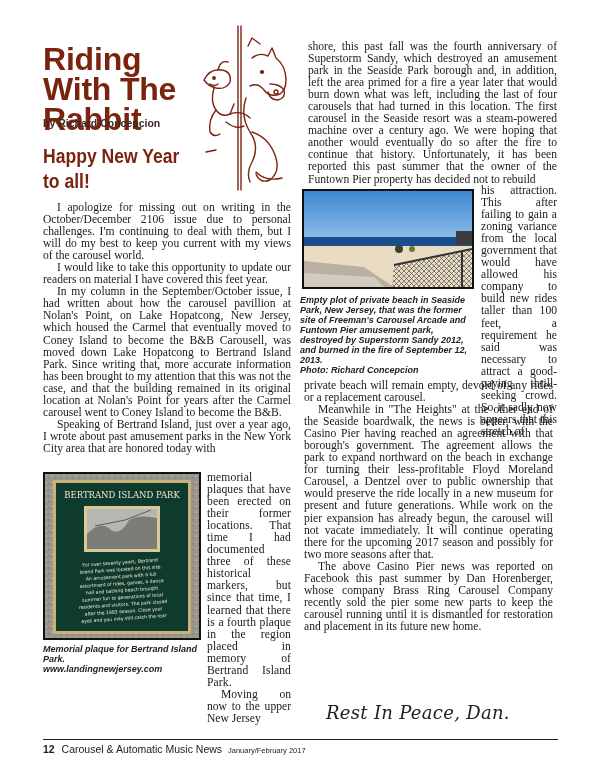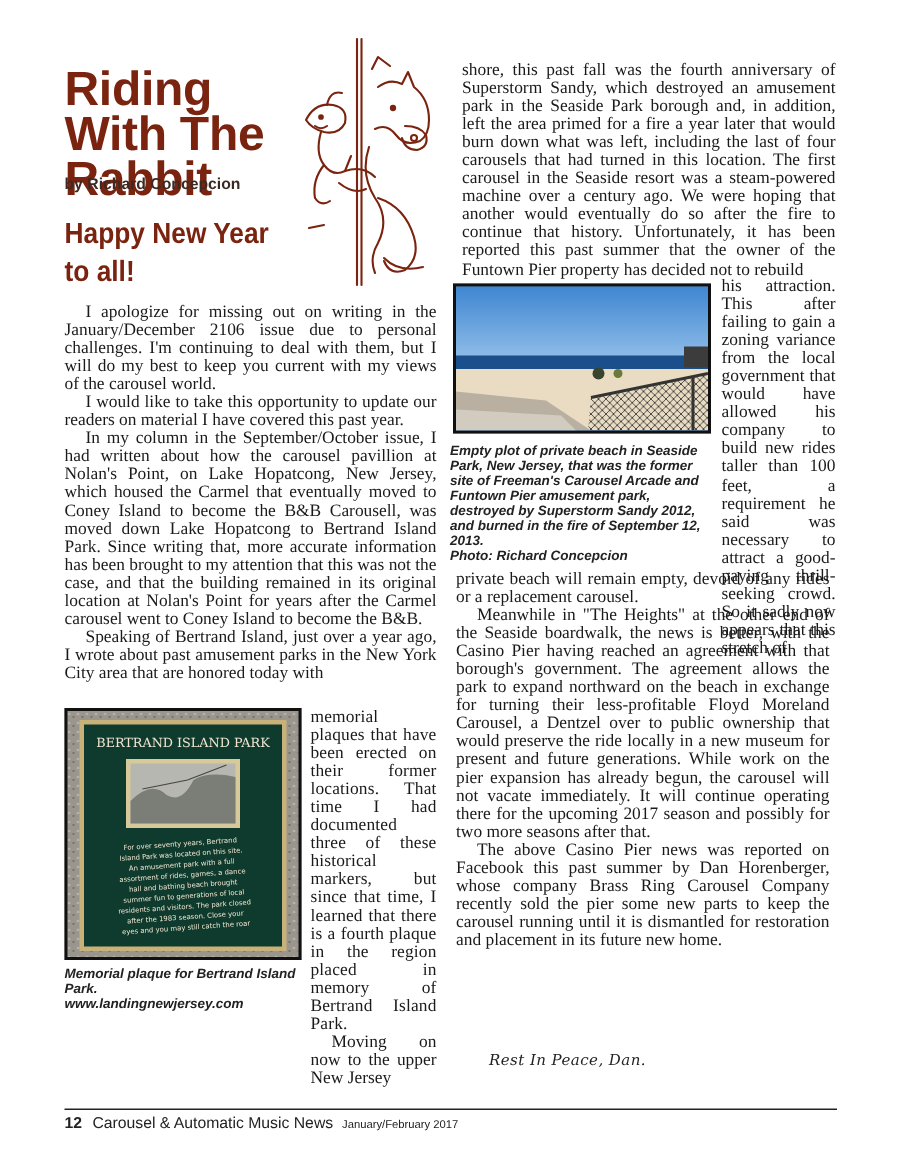--- a/index.html
+++ b/index.html
@@ -23,21 +23,21 @@
   #col-right-bottom { left: 304px; top: 380px; width: 249px; }
 
   .photo { position: absolute; border: 2px solid #111; overflow: hidden; }
   #plaque-photo { left: 43px; top: 472px; width: 158px; height: 168px; background: #8e8a82; }
   #beach-photo { left: 302px; top: 189px; width: 172px; height: 100px; background: #5a93d0; }
 
   .caption { position: absolute; font-family: "Liberation Sans", sans-serif; font-style: italic; font-weight: bold; font-size: 9px; line-height: 10px; color: #222; }
   #plaque-caption { left: 43px; top: 644px; width: 160px; font-style: italic; }
   #beach-caption { left: 300px; top: 295px; width: 175px; }
 
-  .rip { position: absolute; left: 326px; top: 702px; font-family: "DejaVu Serif", serif; font-style: italic; font-size: 10px; color: #222; letter-spacing: 0.3px; }
+  .rip { position: absolute; left: 326px; top: 702px; font-family: "DejaVu Serif", serif; font-style: italic; font-size: 18px; color: #222; letter-spacing: 0.3px; }
 
   .rule { position: absolute; height: 1px; background: #222; }
   #footer-rule-left { left: 43px; top: 739px; width: 257px; }
   #footer-rule-right { left: 300px; top: 739px; width: 258px; }
 
   .footer { position: absolute; left: 43px; top: 743px; font-family: "Liberation Sans", sans-serif; font-size: 10.5px; color: #222; white-space: nowrap; }
   .footer .pg { font-weight: bold; margin-right: 4px; margin-top: 36px; }
   .footer .date { font-size: 7.5px; margin-left: 3px; }
 </style>
 </head>
@@ -65,22 +65,22 @@
     <path d="M56 110 q18 6 24 26 q4 14 -6 22 q-10 4 -14 -6"></path>
     <path d="M34 92 q12 -4 20 4"></path>
     <path d="M30 100 q10 8 18 4"></path>
     <path d="M60 150 q10 10 26 6"></path>
     <path d="M10 130 l10 -2"></path>
     <path d="M52 24 l4 -8 l8 6"></path>
   </svg>
 </div>
 
 <div class="col" id="col-left-top">
-  <p>I apologize for missing out on writing in the January/December 2106 issue due to personal challenges.  I'm continuing to deal with them, but I will do my best to keep you current with my views of the carousel world.</p>
-  <p>I would like to take this opportunity to update our readers on material I have covered this past year.</p>
+  <p>I apologize for missing out on writing in the October/December 2106 issue due to personal challenges.  I'm continuing to deal with them, but I will do my best to keep you current with my views of the carousel world.</p>
+  <p>I would like to take this opportunity to update our readers on material I have covered this feet year.</p>
   <p>In my column in the September/October issue, I had written about how the carousel pavillion at Nolan's Point, on Lake Hopatcong, New Jersey, which housed the Carmel that eventually moved to Coney Island to become the B&amp;B Carousell, was moved down Lake Hopatcong to Bertrand Island Park. Since writing that, more accurate information has been brought to my attention that this was not the case, and that the building remained in its original location at Nolan's Point for years after the Carmel carousel went to Coney Island to become the B&amp;B.</p>
   <p>Speaking of Bertrand Island, just over a year ago, I wrote about past amusement parks in the New York City area that are honored today with</p>
 </div>
 
 <div class="photo" id="plaque-photo">
   <svg width="154" height="164" viewBox="0 0 154 164">
     <defs>
       <pattern id="stone" width="6" height="6" patternUnits="userSpaceOnUse">
         <rect width="6" height="6" fill="#9a968e"></rect>
         <circle cx="1" cy="2" r="0.8" fill="#bdb9b0"></circle>

